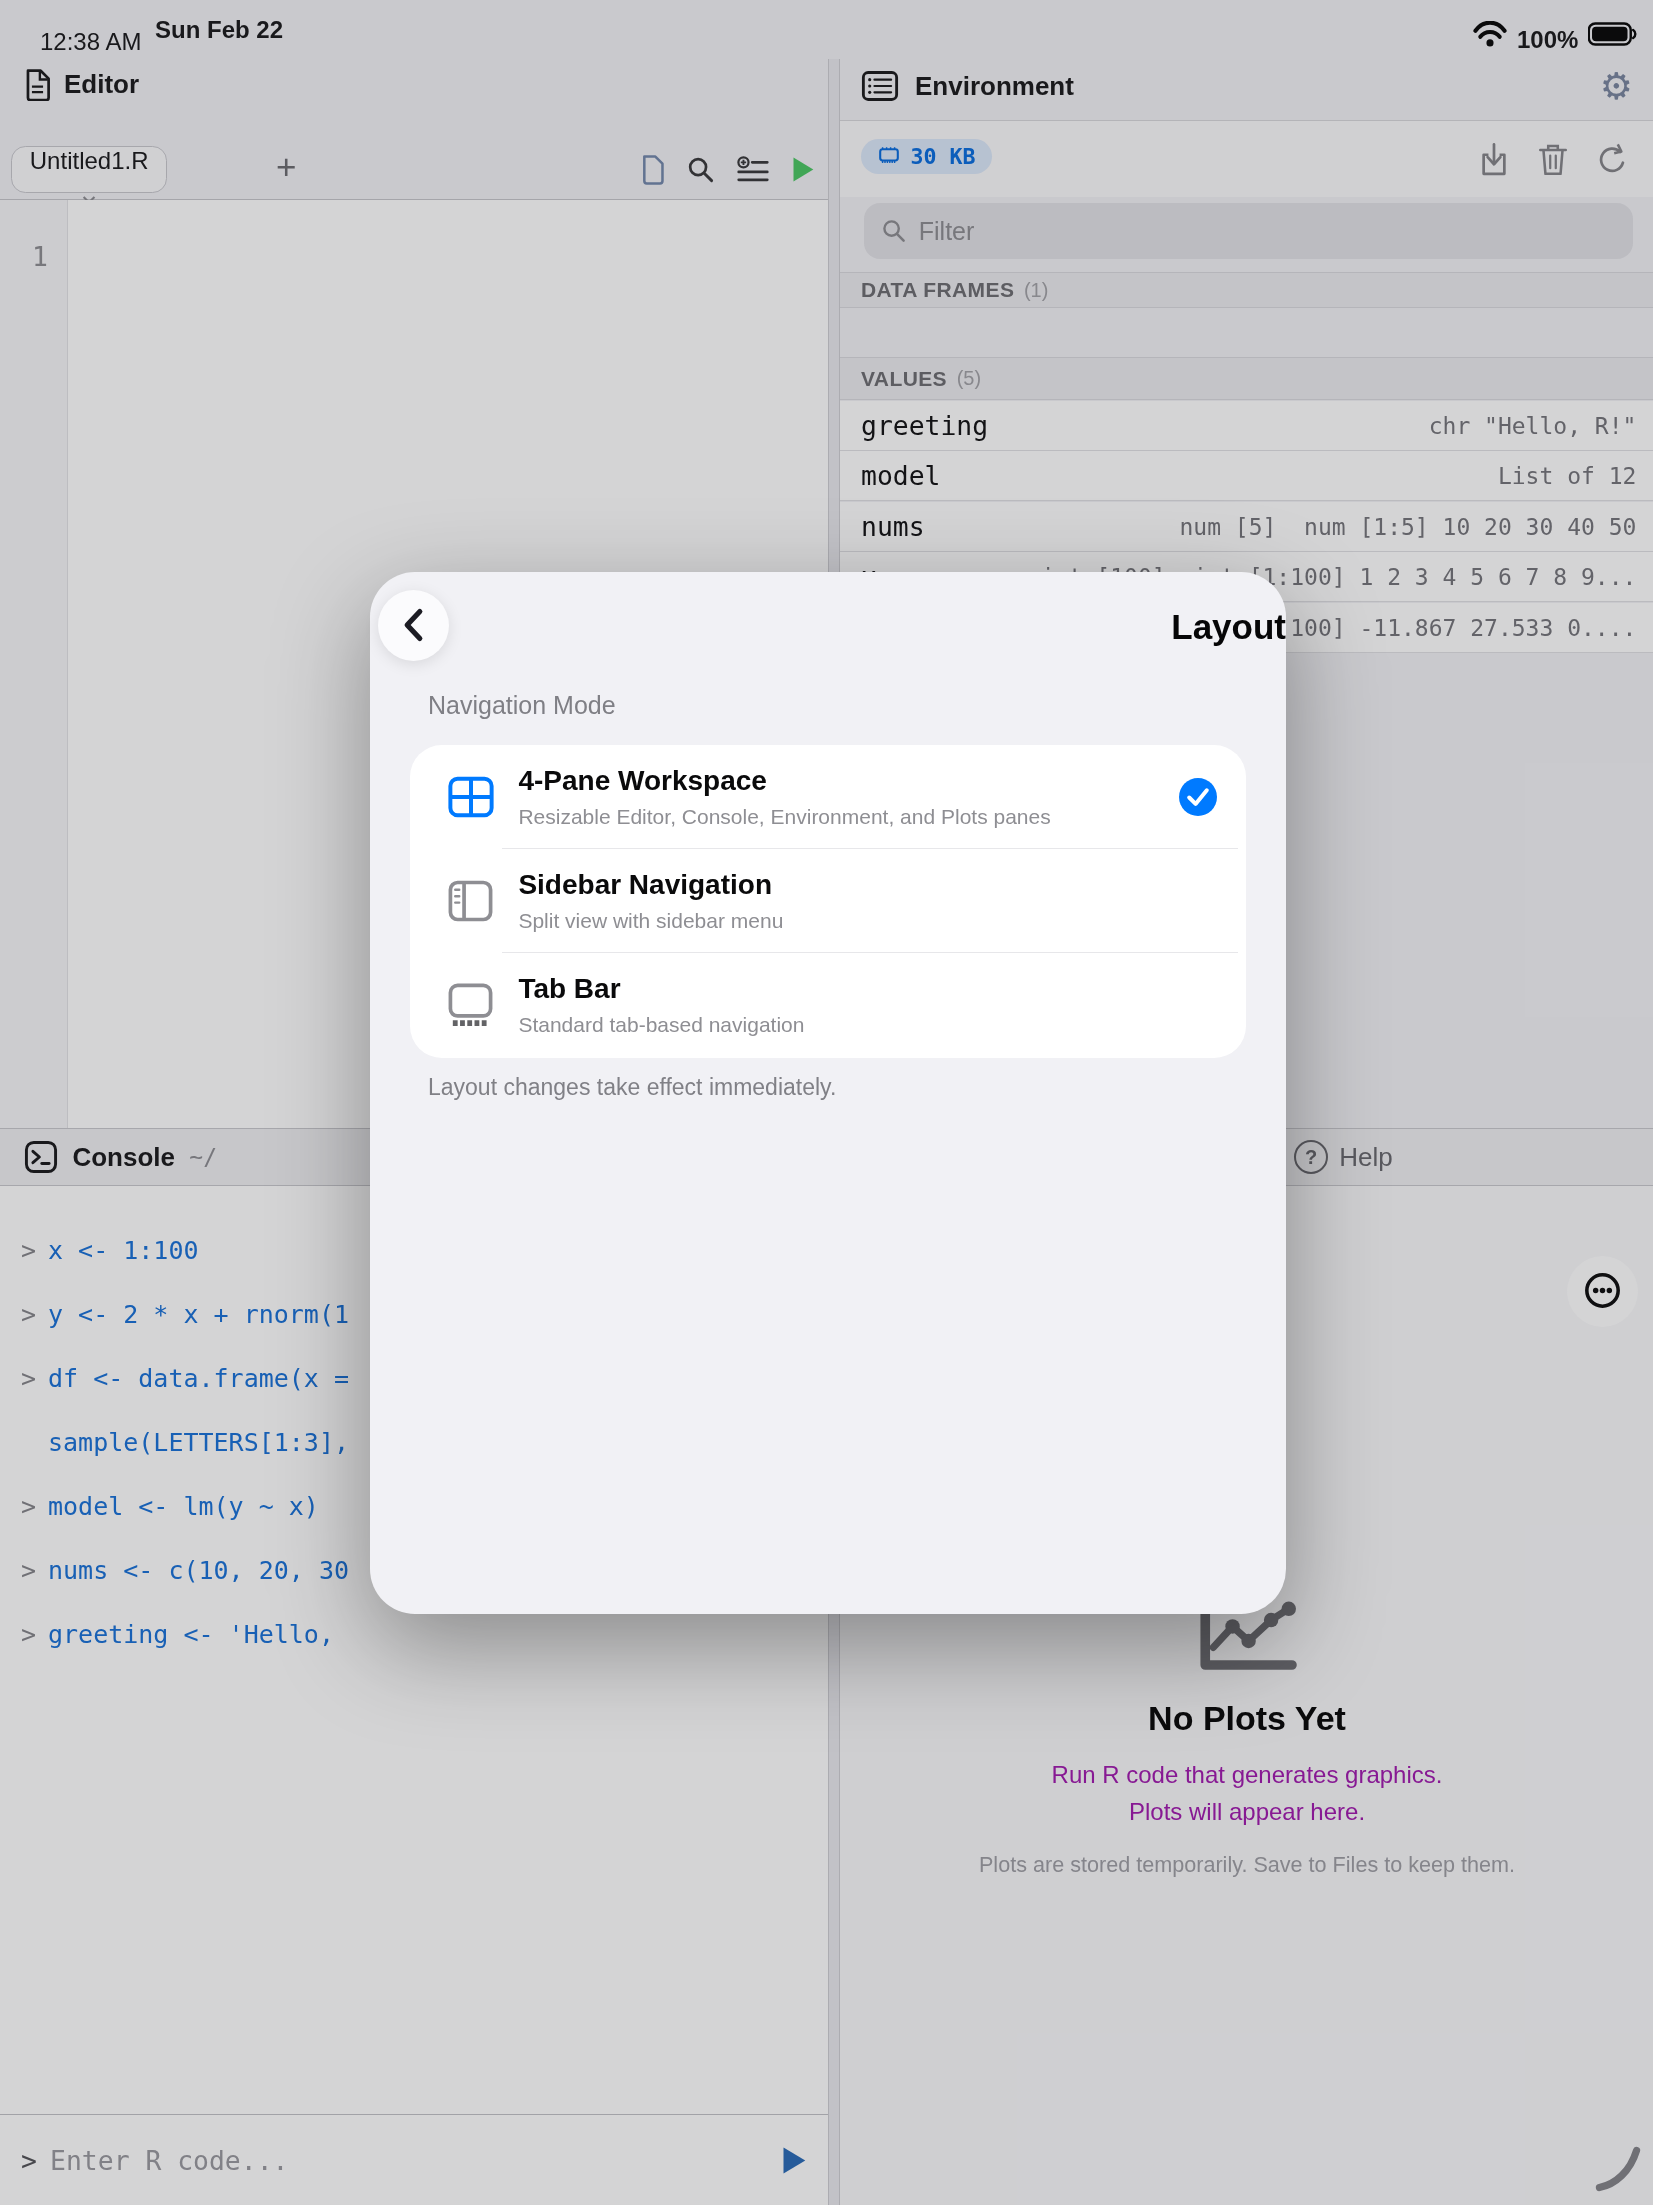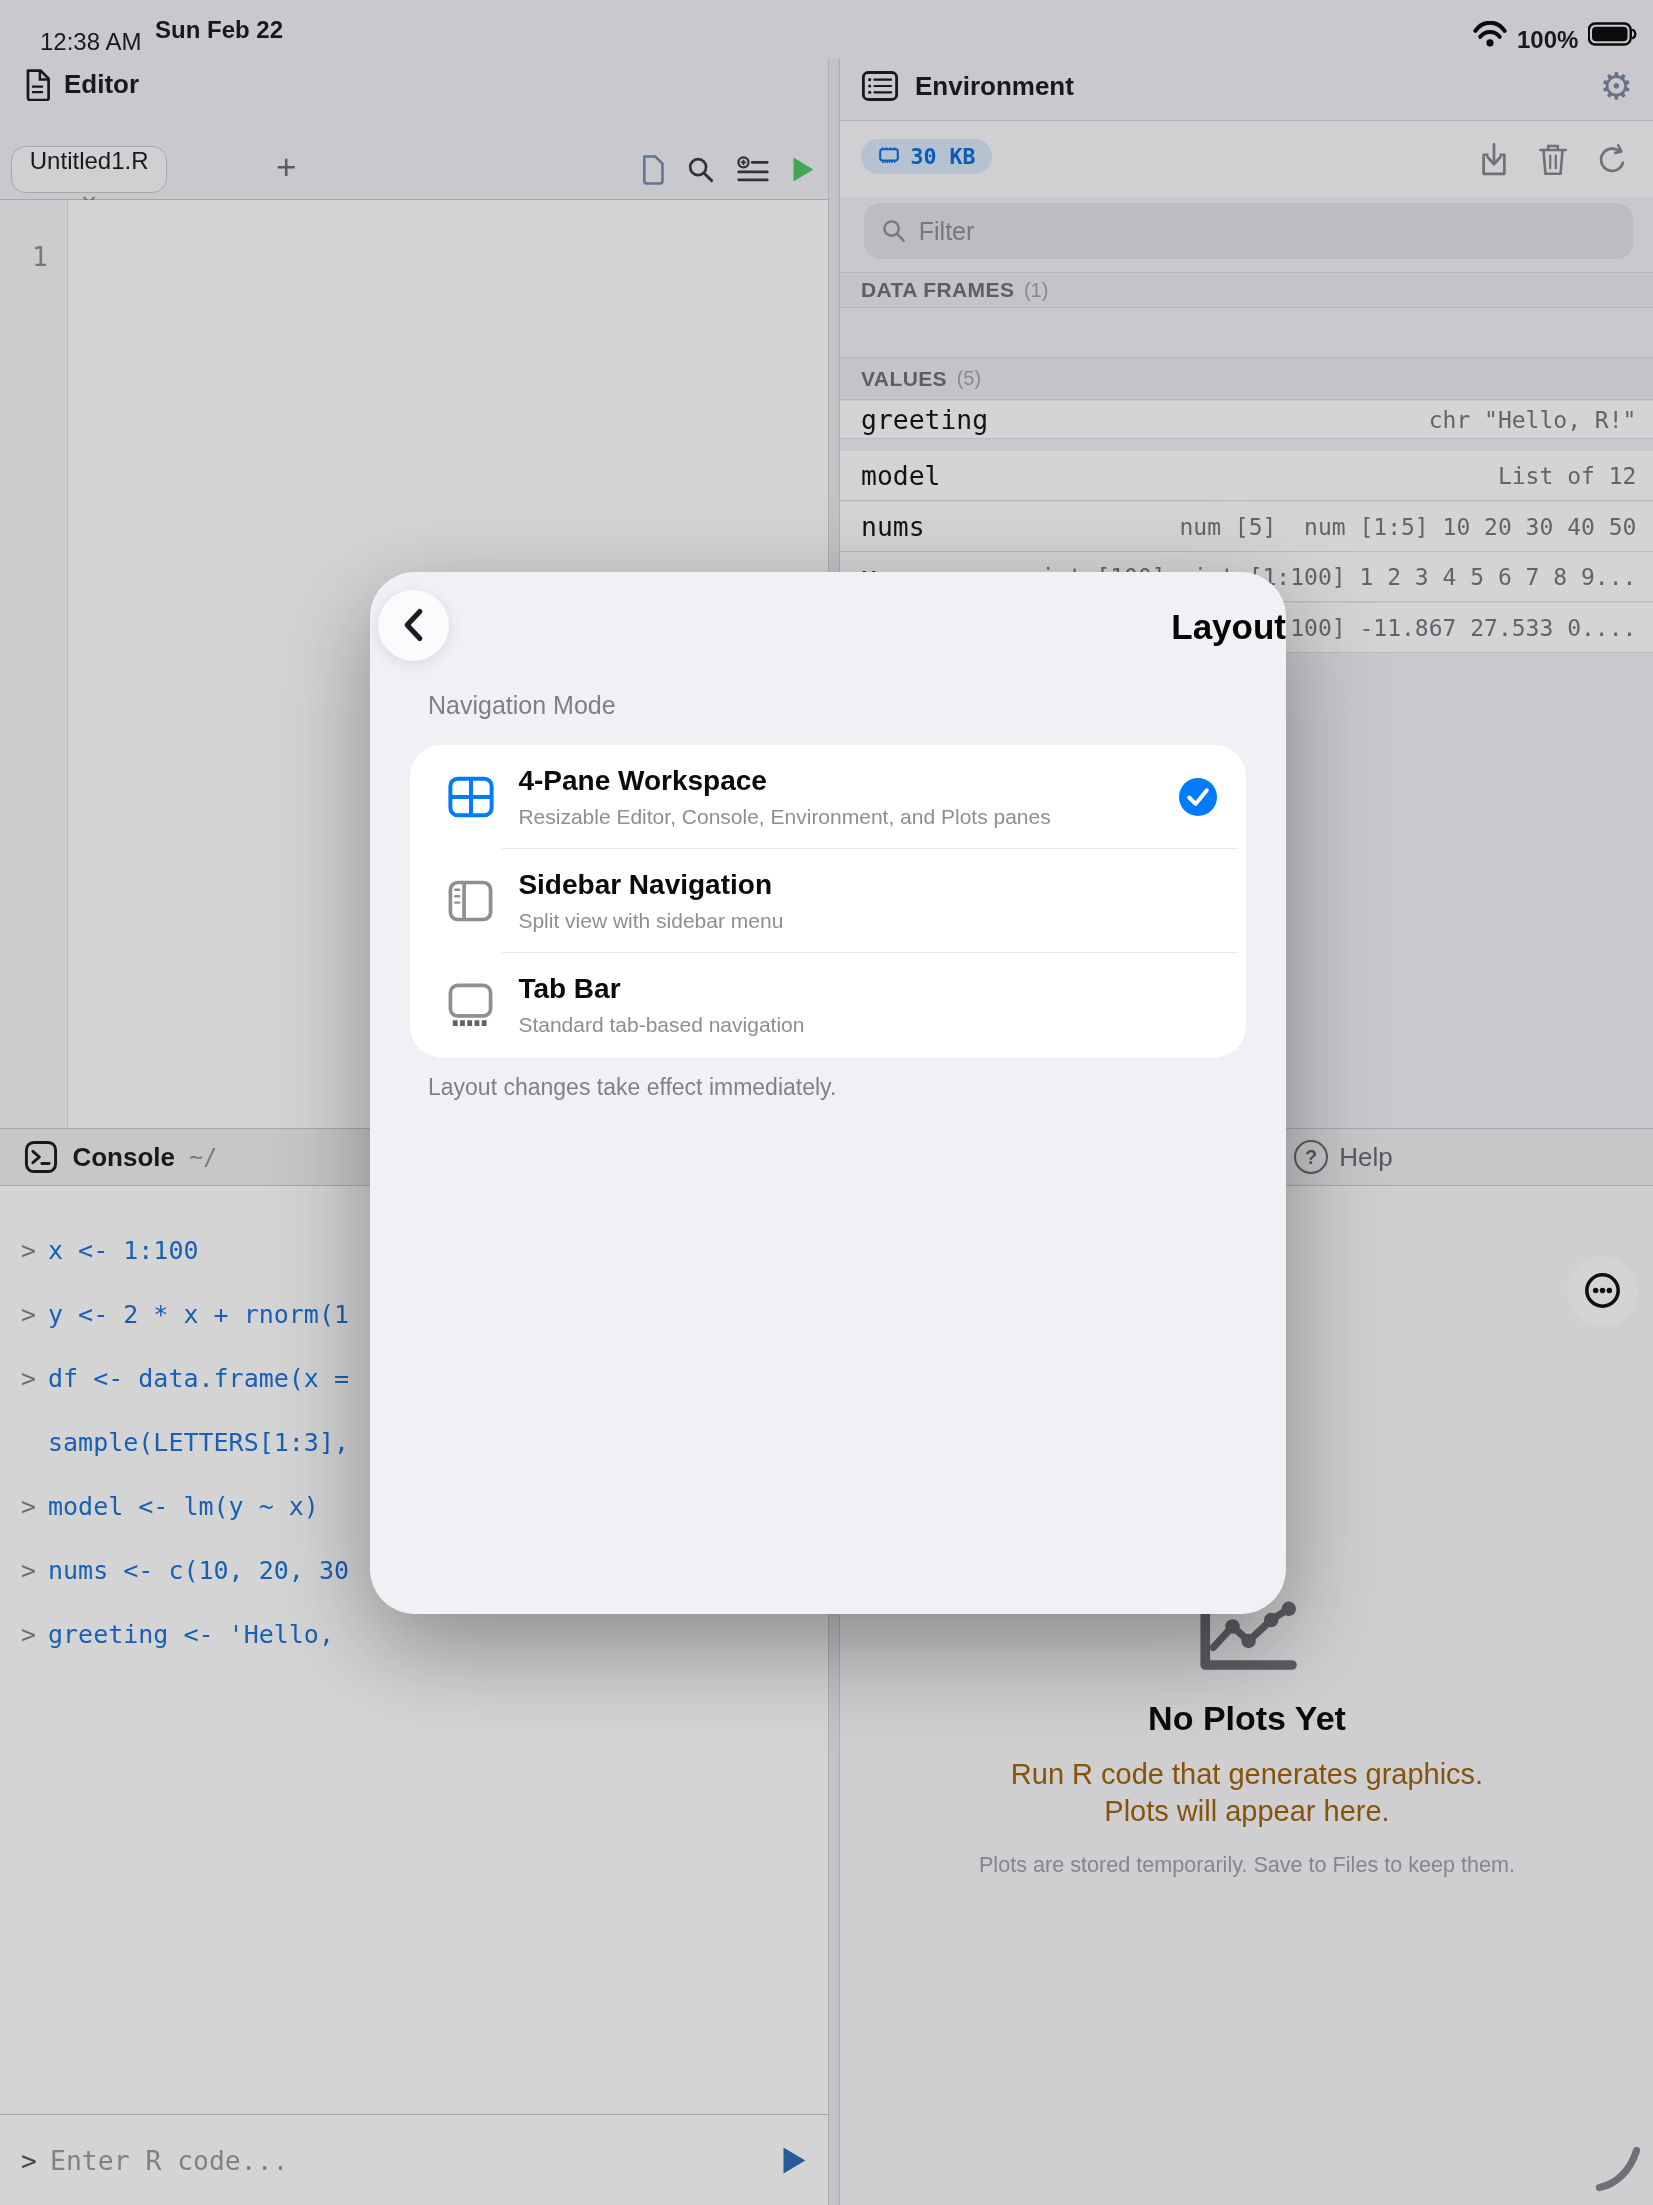--- a/index.html
+++ b/index.html
@@ -85,21 +85,21 @@
              border-top:0.8px solid #c9c9ce;border-bottom:0.8px solid #c9c9ce;box-sizing:border-box;}
   #help-title{position:absolute;left:454px;top:0;height:56px;gap:11.2px;}
   .qcircle{width:30px;height:30px;border:2.4px solid #6a6a6f;border-radius:50%;display:flex;
            align-items:center;justify-content:center;font-size:20px;color:#6a6a6f;font-weight:600;}
   .help-label{font-size:26px;color:#6a6a6f;}
   #plots-body{left:840px;top:1186px;width:814px;height:1019px;background:#f9f9fb;}
   #ellipsis-bg{position:absolute;left:727px;top:70px;width:71px;height:71px;border-radius:50%;background:#ffffff;}
   #ellipsis-bg svg{margin:16px auto 0;}
   #plots-empty{position:absolute;left:0;top:397px;width:814px;text-align:center;}
   .pe-title{font-size:34px;font-weight:700;color:#0a0a0a;margin-top:21px;}
-  .pe-line{font-size:29px;color:#a16207;line-height:37px;}
+  .pe-line{font-size:24px;color:#a21caf;line-height:37px;}
   .pe-note{font-size:21.6px;color:#9f9fa5;margin-top:22.4px;}
   #corner-arc{position:absolute;right:11.2px;bottom:11.2px;}
 
   
   #dim{left:0;top:0;width:1654px;height:2205px;background:rgba(18,18,22,0.18);z-index:40;}
   #modal{left:370px;top:572px;width:916px;height:1042px;border-radius:45px;background:#f1f1f5;z-index:50;
          box-shadow:0 32px 96px rgba(0,0,0,0.35);}
   #back-btn{position:absolute;left:8px;top:17.6px;width:71px;height:71px;border-radius:50%;background:#fbfbfd;
             box-shadow:0 3.2px 14.4px rgba(0,0,0,0.10);display:flex;align-items:center;justify-content:center;}
   #modal-title{position:absolute;left:0;top:35px;width:100%;text-align:right;font-size:35px;font-weight:600;color:#060607;}
@@ -296,21 +296,21 @@
   <div class="abs" id="env-list-bg"></div>
 
   <div class="abs sec-band" style="top:272px;height:36px;">
     <span class="sec-label">DATA FRAMES</span>
     <span class="sec-count">(1)</span>
   </div>
   <div class="abs sec-band" style="top:357px;height:43px;">
     <span class="sec-label">VALUES</span>
     <span class="sec-count">(5)</span>
   </div>
-  <div class="abs env-row mono" style="top:401px;height:38px;">
+  <div class="abs env-row mono" style="top:401px;height:50px;">
     <span class="env-name">greeting</span>
     <span class="env-value">chr "Hello, R!"</span>
   </div>
   <div class="abs env-row mono" style="top:451px;height:50px;">
     <span class="env-name">model</span>
     <span class="env-value">List of 12</span>
   </div>
   <div class="abs env-row mono" style="top:502px;height:50px;">
     <span class="env-name">nums</span>
     <span class="env-value">num [5]  num [1:5] 10 20 30 40 50</span>

